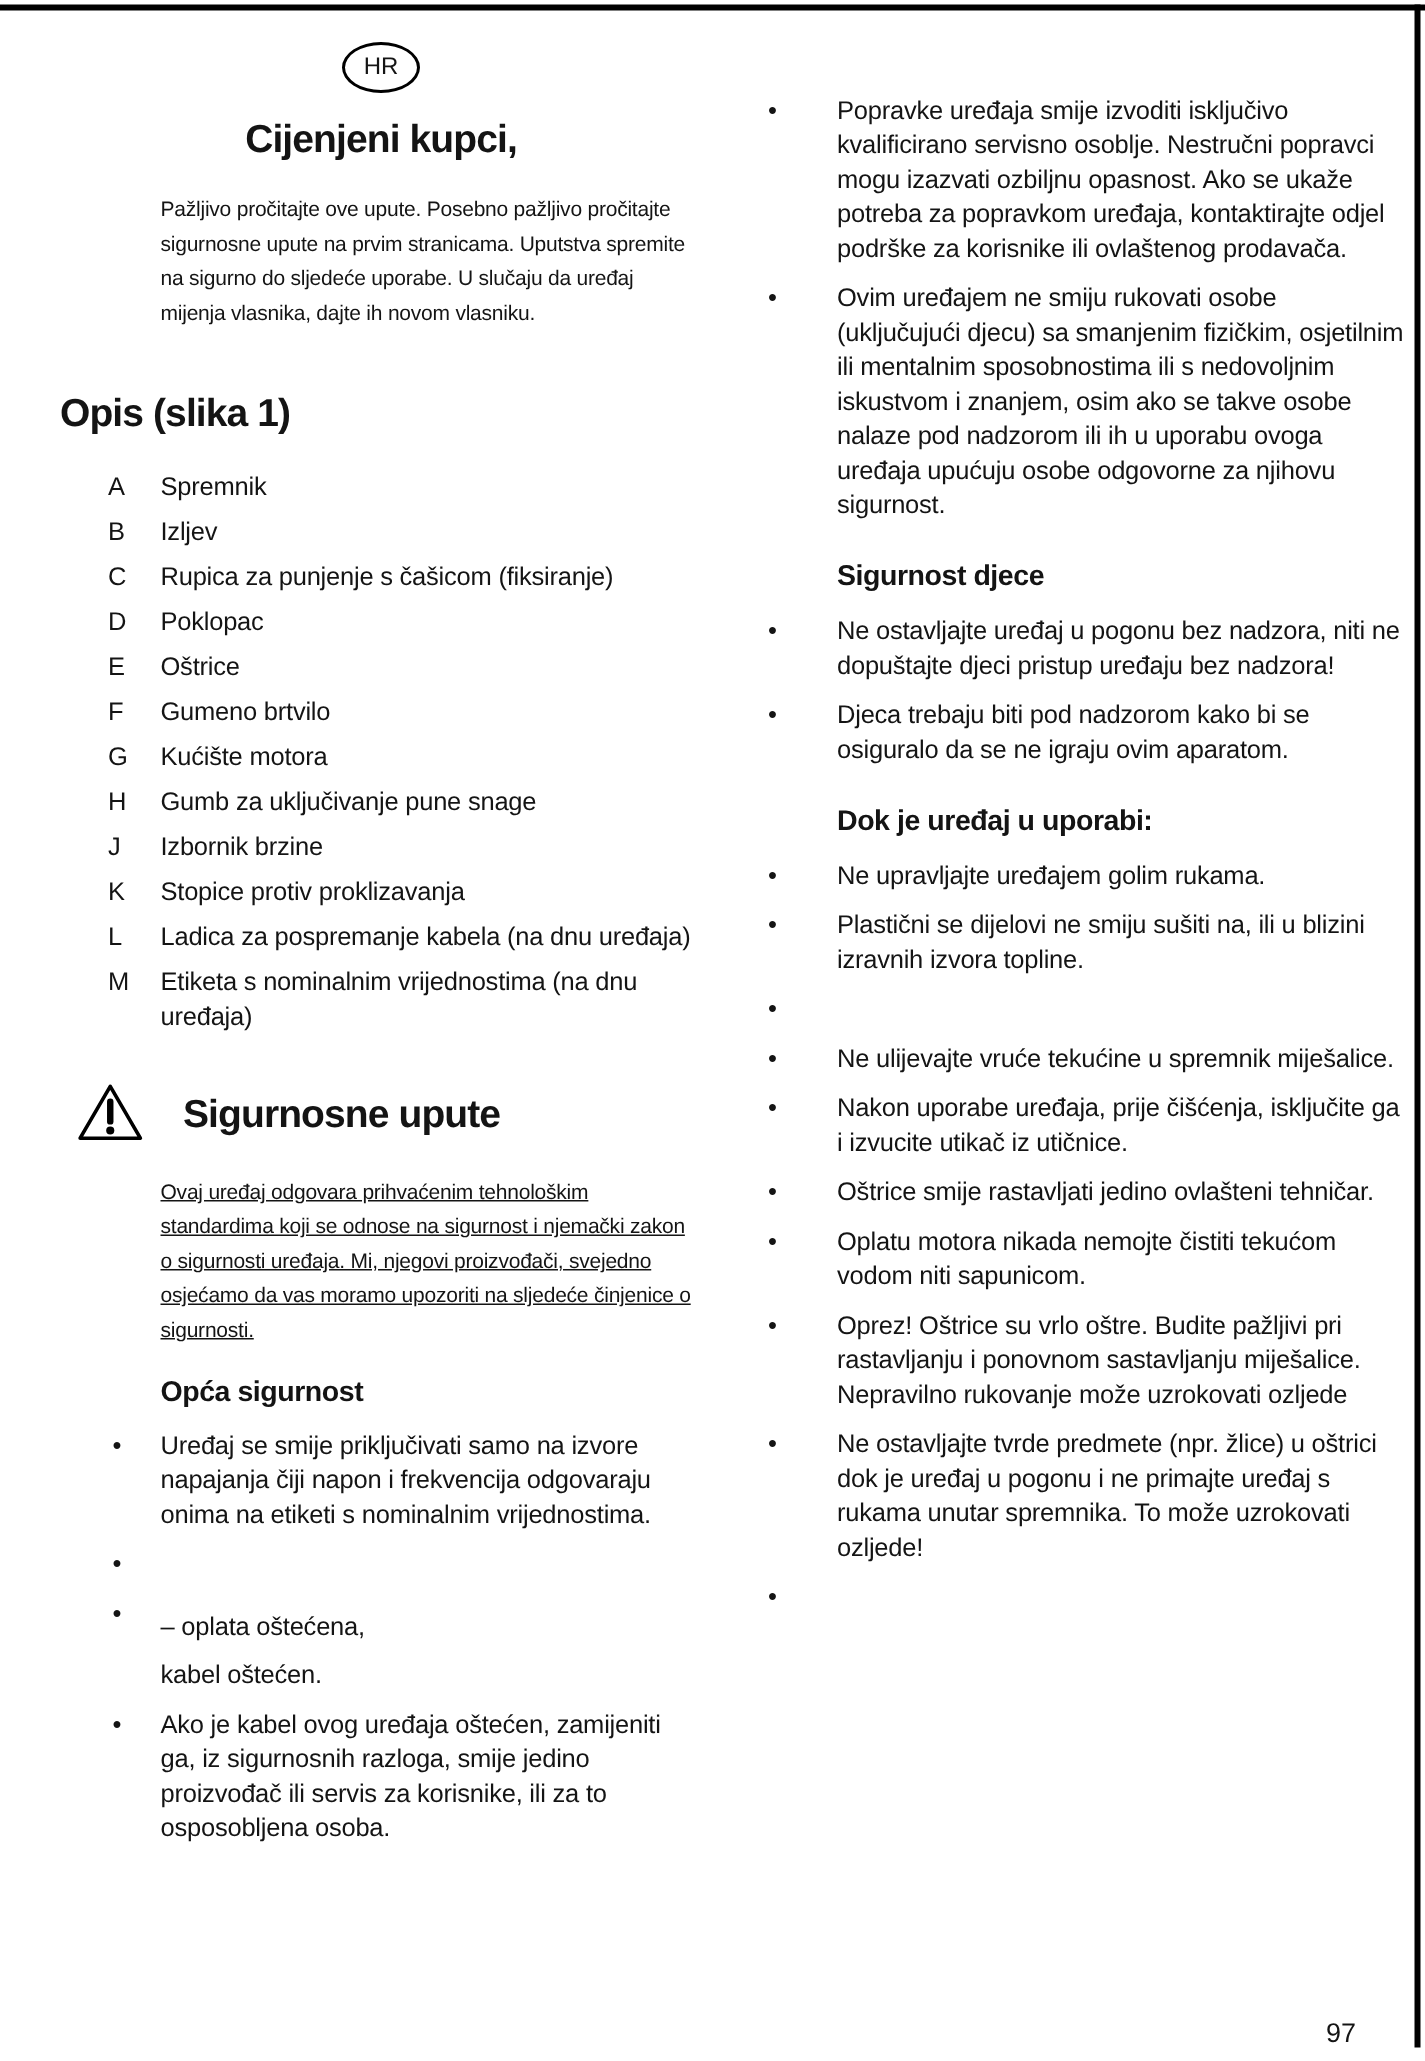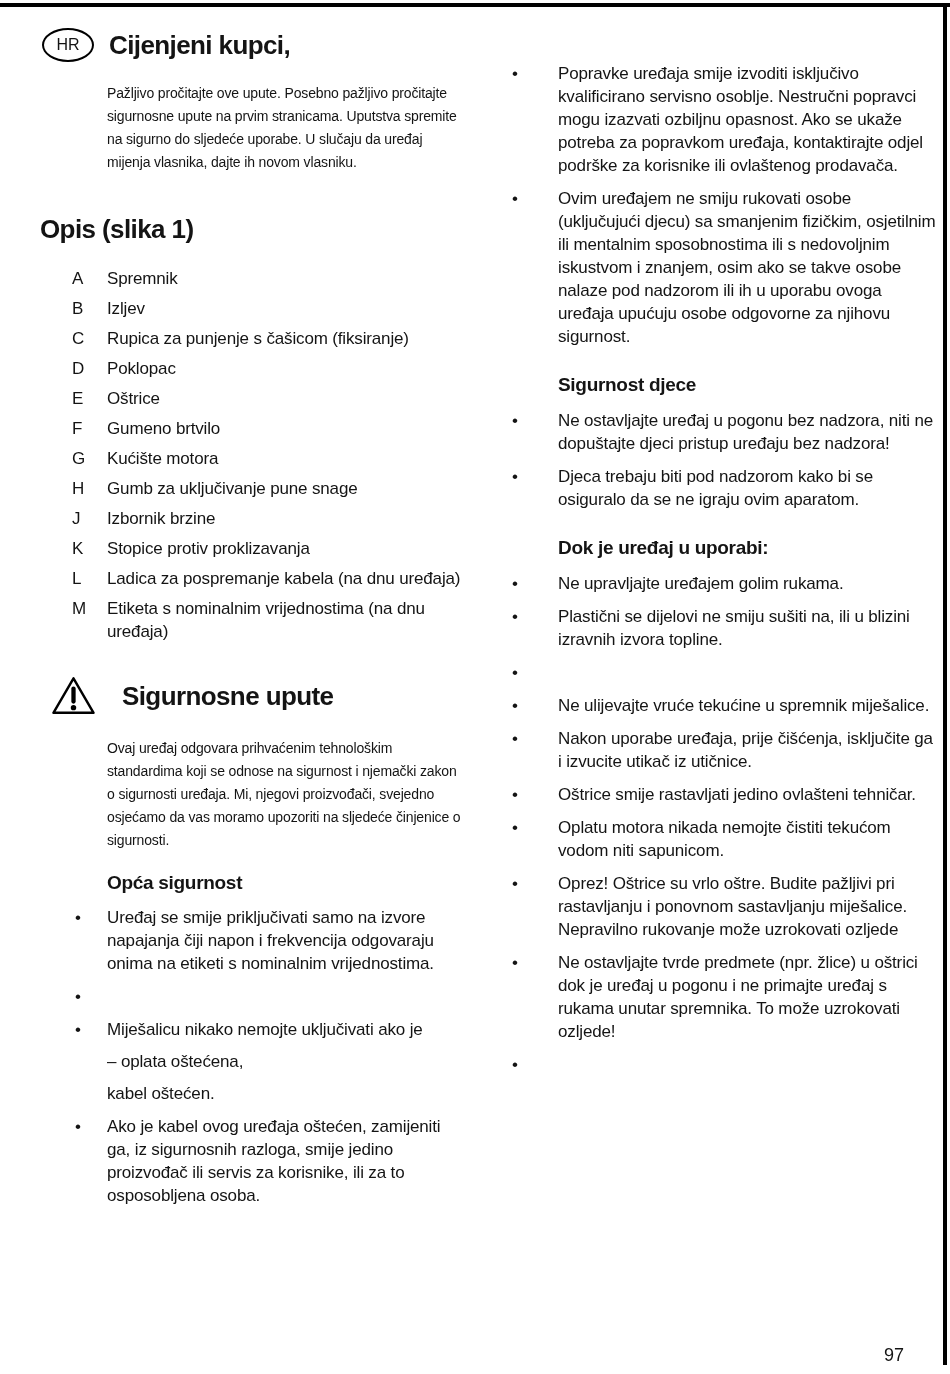--- a/index.html
+++ b/index.html
@@ -16,42 +16,42 @@
   .border-top {
     position: absolute; top: 3px; left: 0; width: 950px; height: 4px; background: #000;
   }
   .border-right {
     position: absolute; top: 3px; right: 3px; width: 4px; height: 1362px; background: #000;
   }
   .columns { position: absolute; top: 0; left: 0; width: 950px; display: flex; }
   .col-left  { width: 466px; padding: 28px 0 0 42px; box-sizing: border-box; }
   .col-right { flex: 1; padding: 62px 14px 0 42px; box-sizing: border-box; }
 
-  .greeting-row { display: flex; align-items: center; gap: 15px; }
+  .greeting-row { display: flex; align-items: center; gap: 15px; flex-direction: column; }
   .hr-badge {
     width: 52px; height: 34px; border: 2.5px solid #000; border-radius: 50%;
     display: flex; align-items: center; justify-content: center;
     font-size: 16px; letter-spacing: 0; flex: 0 0 auto; box-sizing: border-box;
   }
   h1, h2 { font-size: 26px; font-weight: bold; margin: 0; letter-spacing: -0.6px; }
   h3 { font-size: 19px; font-weight: bold; margin: 0; letter-spacing: -0.3px; }
 
   p, .txt { font-size: 14px; line-height: 23px; margin: 0; }
 
   .greeting-text { margin: 20px 0 0 65px; }
   .opis-title { margin: 40px 0 0 -2px; }
 
   .parts { margin: 22px 0 0 30px; }
   .part-row { display: flex; font-size: 17px; line-height: 23px; margin-bottom: 7px; }
   .part-key { width: 35px; flex: 0 0 auto; }
   .part-label { flex: 1; }
 
   .safety-row { display: flex; align-items: center; gap: 25px; margin: 32px 0 0 8px; }
   .warning-icon { flex: 0 0 auto; display: inline-flex; }
-  .safety-intro { margin: 20px 0 0 65px; }
+  .safety-intro { margin: 20px 0 0 65px; text-decoration: underline; }
   .h3-left { margin: 20px 0 12px 65px; }
 
   .bullet { display: flex; margin-bottom: 10px; }
   .col-left .bullet { padding-left: 33px; }
   .col-left .dot { width: 32px; flex: 0 0 auto; font-size: 17px; line-height: 23px; }
   .col-right .bullet { padding-left: 4px; }
   .col-right .dot { width: 46px; flex: 0 0 auto; font-size: 17px; line-height: 23px; }
   .bullet-text { flex: 1; font-size: 17px; line-height: 23px; }
   .subline { margin-top: 9px; }
 
@@ -151,21 +151,20 @@
       <div class="bullet">
         <span class="dot">•</span>
         <span class="bullet-text">Uređaj se smije priključivati samo na izvore napajanja čiji napon i frekvencija odgovaraju onima na etiketi s nominalnim vrijednostima.</span>
       </div>
       <div class="bullet">
         <span class="dot">•</span>
       </div>
       <div class="bullet">
         <span class="dot">•</span>
         <div class="bullet-text">
-          <div>Miješalicu nikako nemojte uključivati ako je</div>
           <div class="subline">– oplata oštećena,</div>
           <div class="subline">kabel oštećen.</div>
         </div>
       </div>
       <div class="bullet">
         <span class="dot">•</span>
         <span class="bullet-text">Ako je kabel ovog uređaja oštećen, zamijeniti ga, iz sigurnosnih razloga, smije jedino proizvođač ili servis za korisnike, ili za to osposobljena osoba.</span>
       </div>
     </div>
 

